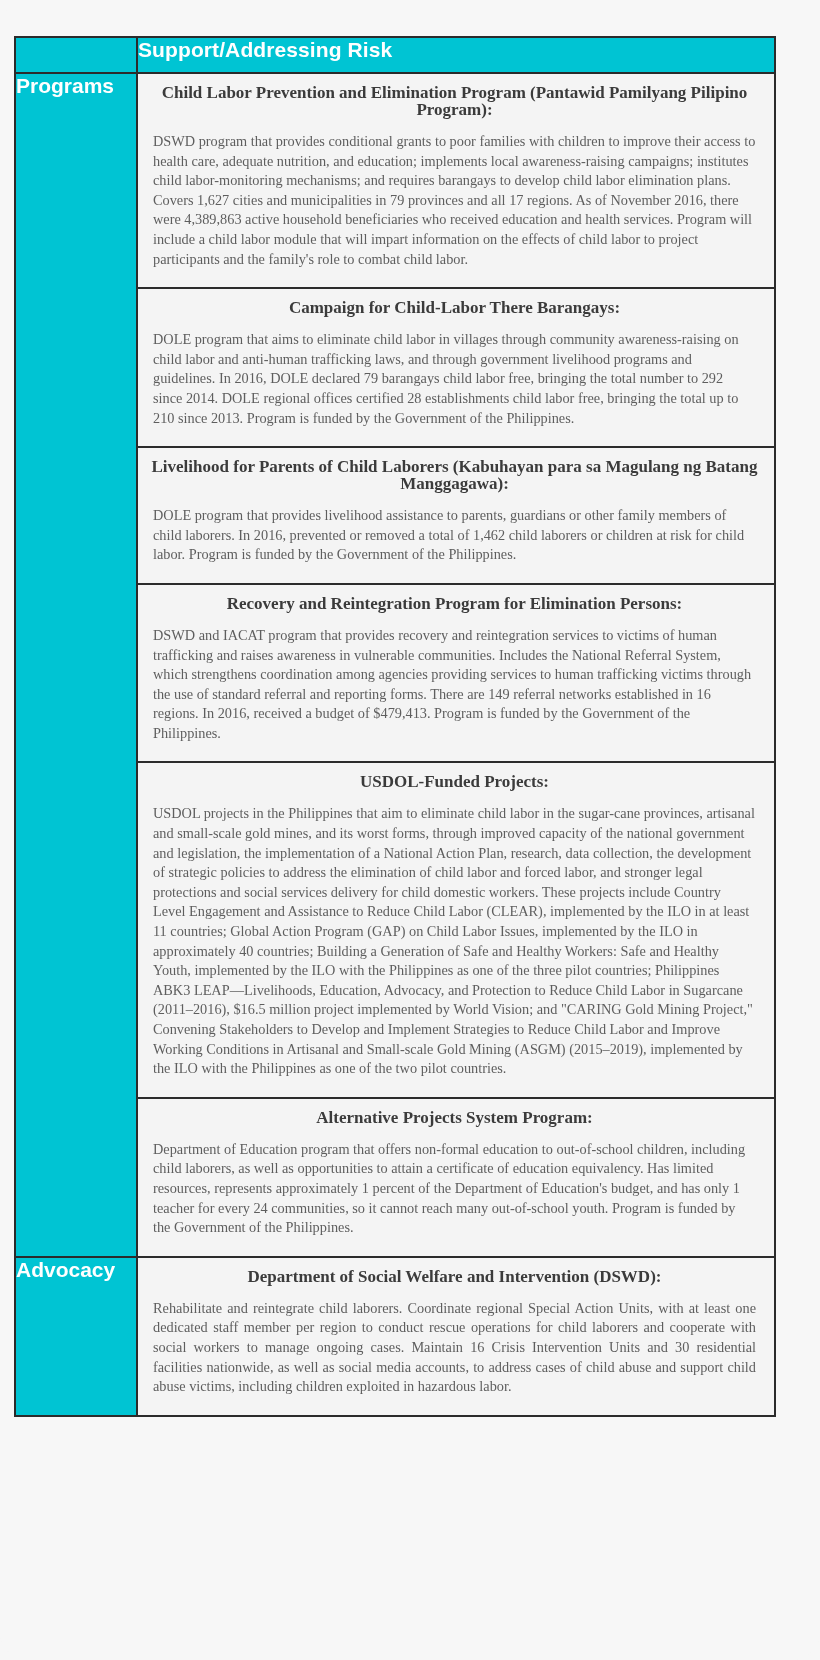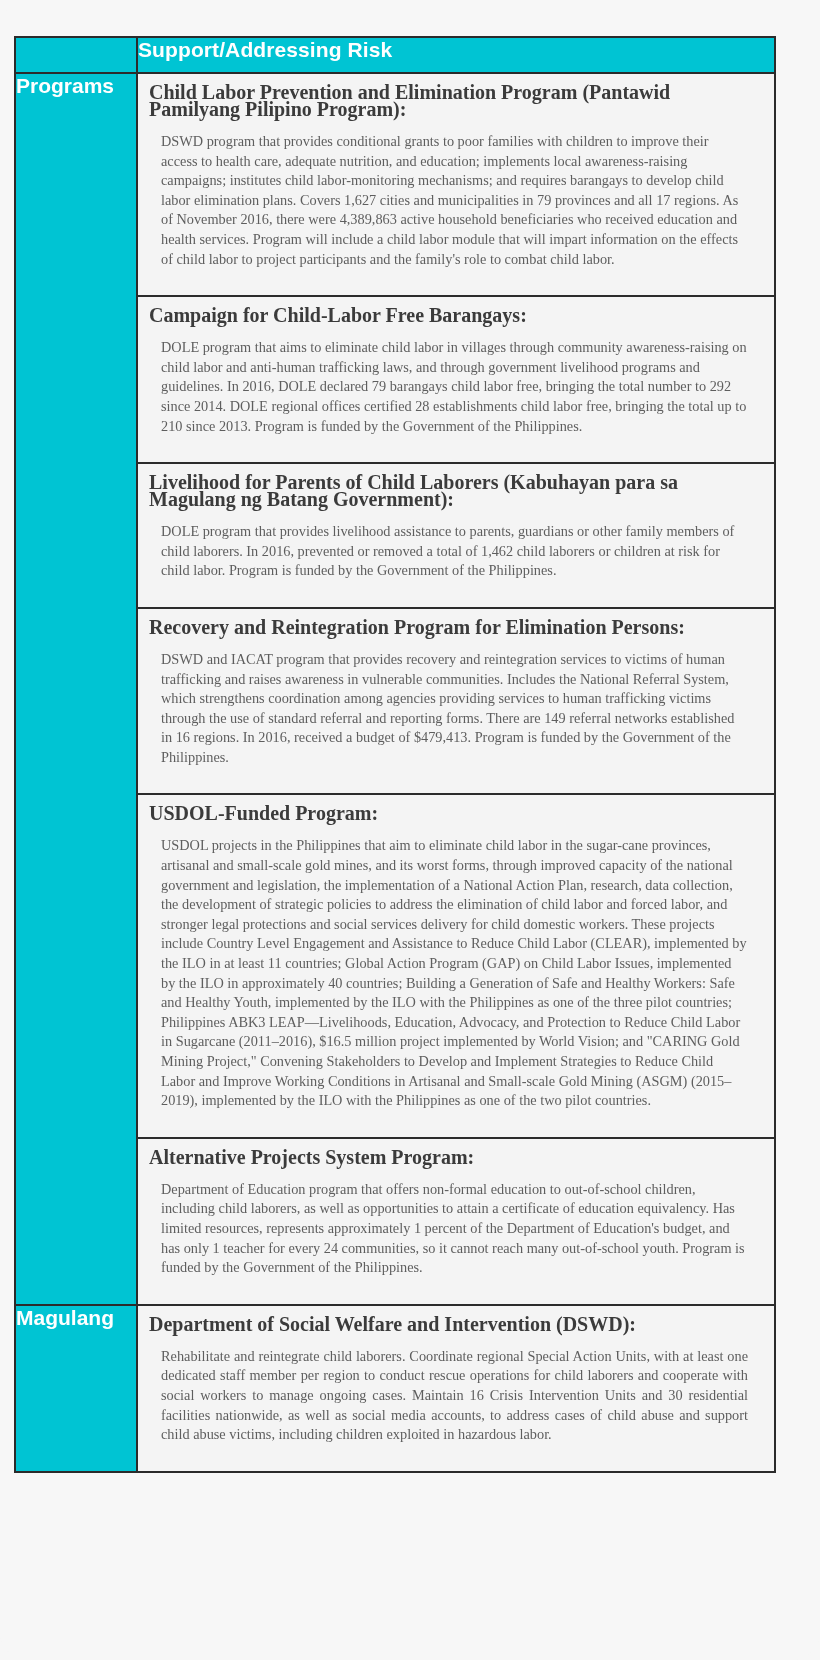--- a/index.html
+++ b/index.html
@@ -78,32 +78,33 @@
     border-bottom: 2px solid #2b2b2b;
     padding: 10px 14px 14px 11px;
   }
   .entry:last-child {
     border-bottom: none;
   }
 
   .entry-title {
     font-family: "Liberation Serif", serif;
     font-weight: bold;
-    font-size: 20px;
+    font-size: 17px;
     line-height: 17px;
     color: #3b3b3b;
     margin: 0 0 14px 0;
+    text-align: center;
   }
 
   .entry-body {
     font-family: "Liberation Serif", serif;
     font-size: 14.3px;
     line-height: 19.6px;
     color: #5e5e5e;
-    margin: 12px;
+    margin: 4px;
     text-align: left;
   }
   .entry-body.justify {
     text-align: justify;
   }
 </style>
 </head>
 <body>
 
 <div class="page">
@@ -123,49 +124,49 @@
       <tr>
         <td class="cat-cell">Programs</td>
         <td class="body-cell">
 
           <div class="entry">
             <p class="entry-title">Child Labor Prevention and Elimination Program (Pantawid Pamilyang Pilipino Program):</p>
             <p class="entry-body">DSWD program that provides conditional grants to poor families with children to improve their access to health care, adequate nutrition, and education; implements local awareness-raising campaigns; institutes child labor-monitoring mechanisms; and requires barangays to develop child labor elimination plans.  Covers 1,627 cities and municipalities in 79 provinces and all 17 regions. As of November 2016,  there were 4,389,863 active household beneficiaries who received education and health services. Program will include a child labor module that will impart information on the effects of child labor to project participants and the family's role to combat child labor.</p>
           </div>
 
           <div class="entry">
-            <p class="entry-title">Campaign for Child-Labor Free Barangays:</p>
+            <p class="entry-title">Campaign for Child-Labor There Barangays:</p>
             <p class="entry-body">DOLE program that aims to eliminate child labor in villages through community awareness-raising on child labor and anti-human trafficking laws, and through government livelihood programs and guidelines. In 2016,  DOLE declared 79 barangays child labor free, bringing the total number to 292 since 2014.  DOLE regional offices certified 28 establishments child labor free, bringing the total up to 210 since 2013. Program is funded by the Government of the Philippines.</p>
           </div>
 
           <div class="entry">
-            <p class="entry-title">Livelihood for Parents of Child Laborers (Kabuhayan para sa Magulang ng Batang Government):</p>
+            <p class="entry-title">Livelihood for Parents of Child Laborers (Kabuhayan para sa Magulang ng Batang Manggagawa):</p>
             <p class="entry-body">DOLE program that provides livelihood assistance to parents, guardians or other family members of child laborers. In 2016,  prevented or removed a total of 1,462 child laborers or children at risk for child labor. Program is funded by the Government of the Philippines.</p>
           </div>
 
           <div class="entry">
             <p class="entry-title">Recovery and Reintegration Program for Elimination Persons:</p>
             <p class="entry-body">DSWD and IACAT program that provides recovery and reintegration services to victims of human trafficking and raises awareness in vulnerable communities. Includes the National Referral System, which strengthens coordination among agencies providing services to human trafficking victims through the use of standard referral and reporting forms. There are 149 referral networks established in 16 regions. In 2016,  received a budget of $479,413.  Program is funded by the Government of the Philippines.</p>
           </div>
 
           <div class="entry">
-            <p class="entry-title">USDOL-Funded Program:</p>
+            <p class="entry-title">USDOL-Funded Projects:</p>
             <p class="entry-body">USDOL projects in the Philippines that aim to eliminate child labor in the sugar-cane provinces, artisanal and small-scale gold mines, and its worst forms, through improved capacity of the national government and legislation, the implementation of a National Action Plan, research, data collection, the development of strategic policies to address the elimination of child labor and forced labor, and stronger legal protections and social services delivery for child domestic workers. These projects include Country Level Engagement and Assistance to Reduce Child Labor (CLEAR), implemented by the ILO in at least 11 countries; Global Action Program (GAP) on Child Labor Issues, implemented by the ILO in approximately 40 countries; Building a Generation of Safe and Healthy Workers: Safe and Healthy Youth, implemented by the ILO with the Philippines as one of the three pilot countries; Philippines ABK3 LEAP—Livelihoods, Education, Advocacy, and Protection to Reduce Child Labor in Sugarcane (2011–2016),  $16.5 million project implemented by World Vision; and "CARING Gold Mining Project," Convening Stakeholders to Develop and Implement Strategies to Reduce Child Labor and Improve Working Conditions in Artisanal and Small-scale Gold Mining (ASGM) (2015–2019), implemented by the ILO with the Philippines as one of the two pilot countries.</p>
           </div>
 
           <div class="entry">
             <p class="entry-title">Alternative Projects System Program:</p>
             <p class="entry-body">Department of Education program that offers non-formal education to out-of-school children, including child laborers, as well as opportunities to attain a certificate of education equivalency. Has limited resources, represents approximately 1 percent of the Department of Education's budget, and has only 1 teacher for every 24 communities, so it cannot reach many out-of-school youth. Program is funded by the Government of the Philippines.</p>
           </div>
 
         </td>
       </tr>
 
       <tr>
-        <td class="cat-cell">Magulang</td>
+        <td class="cat-cell">Advocacy</td>
         <td class="body-cell">
 
           <div class="entry">
             <p class="entry-title">Department of Social Welfare and Intervention (DSWD):</p>
             <p class="entry-body justify">Rehabilitate and reintegrate child laborers. Coordinate regional Special Action Units, with at least one dedicated staff member per region to conduct rescue operations for child laborers and cooperate with social workers to manage ongoing cases. Maintain 16 Crisis Intervention Units and 30 residential facilities nationwide, as well as social media accounts, to address cases of child abuse and support child abuse victims, including children exploited in hazardous labor.</p>
           </div>
 
         </td>
       </tr>
 

